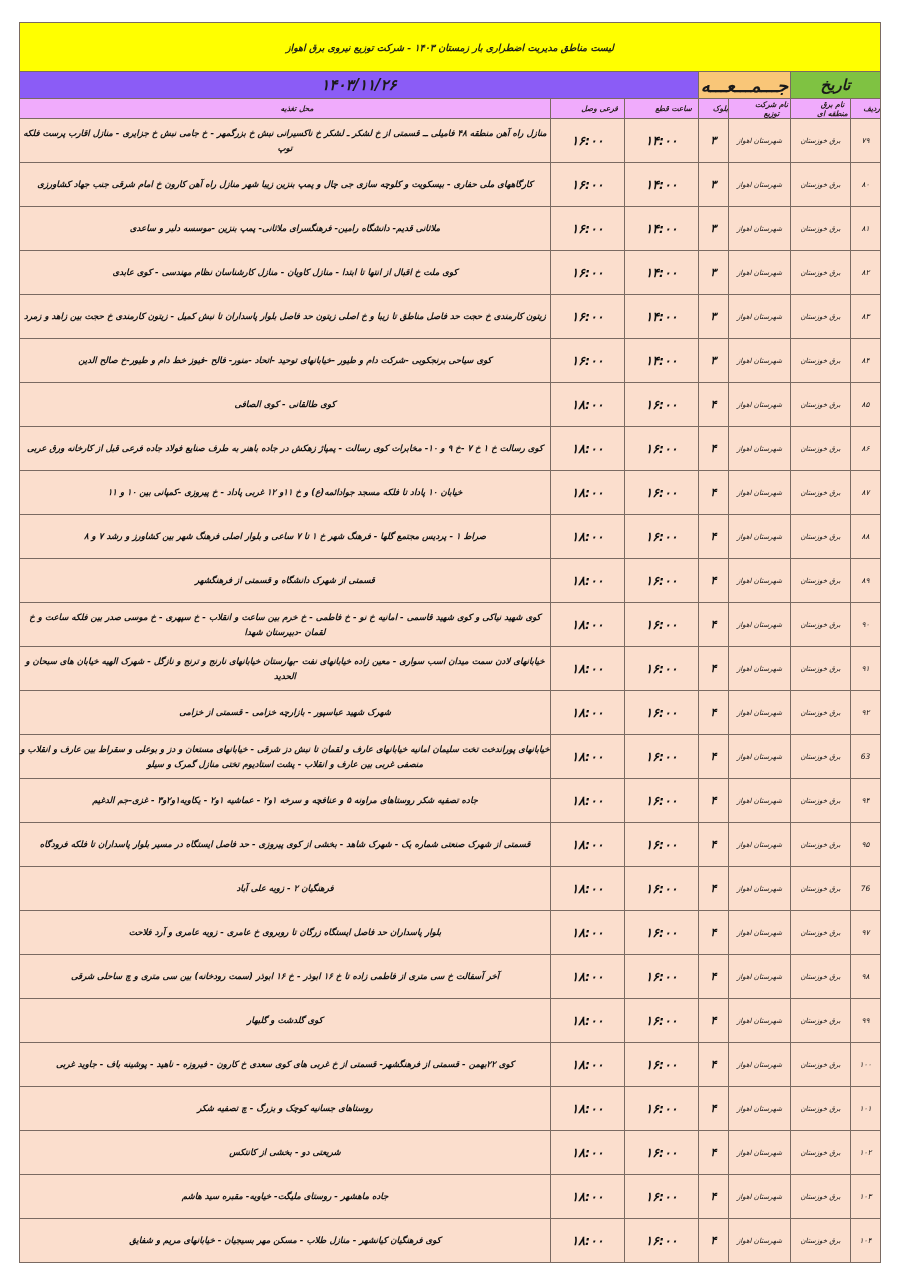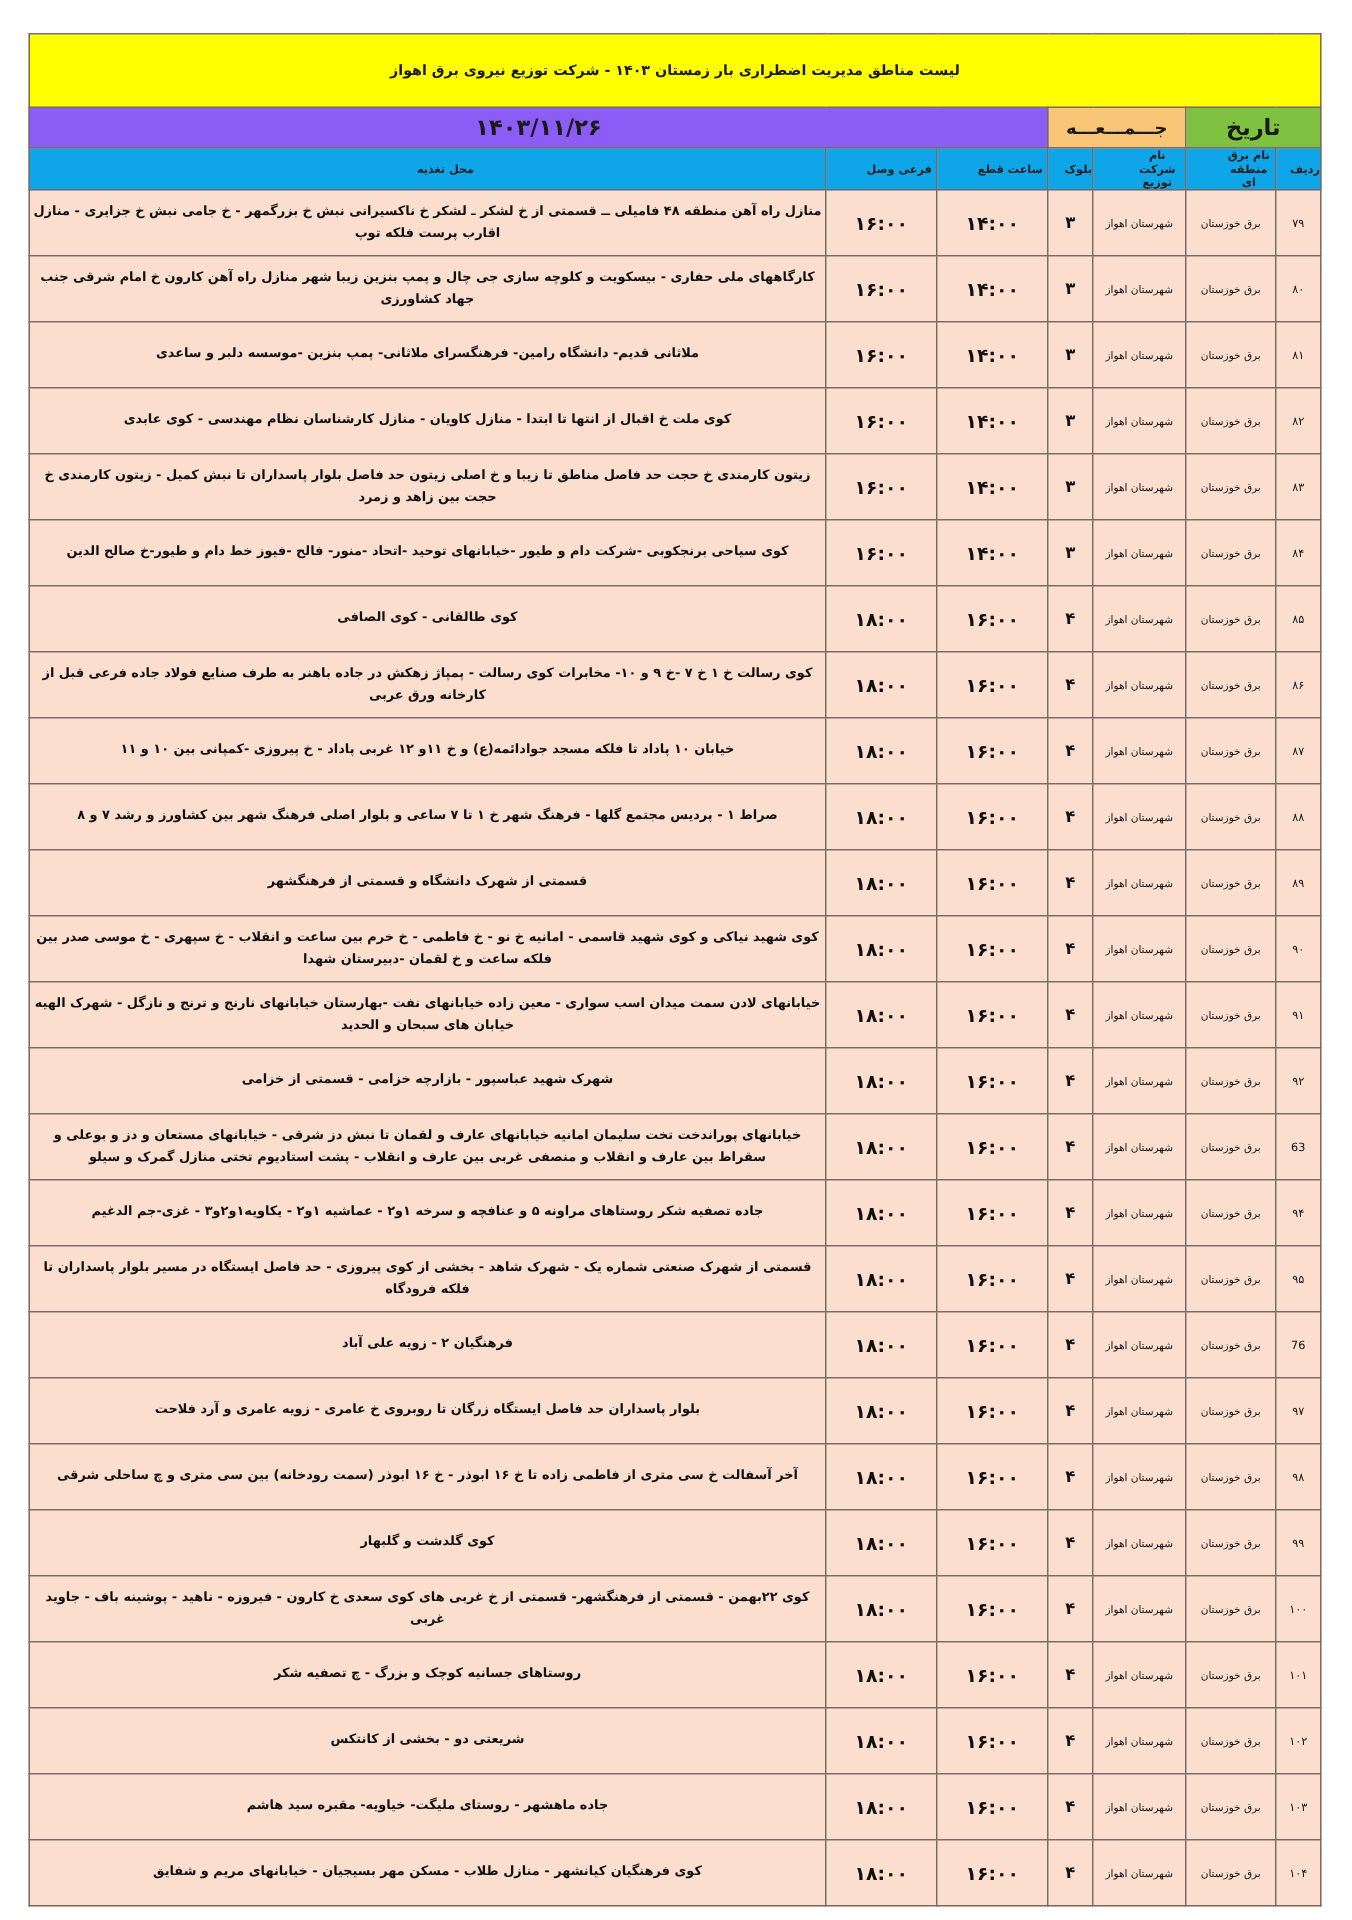--- a/index.html
+++ b/index.html
@@ -17,20 +17,21 @@
   .page {
     width: 901px;
     box-sizing: border-box;
     padding: 22px 20px 20px 20px;
     background: #ffffff;
   }
   table.sheet {
     width: 861px;
     border-collapse: collapse;
     table-layout: fixed;
+    font-style: italic;
   }
   table.sheet td, table.sheet th {
     border: 1px solid #7a6a62;
     padding: 0;
     vertical-align: middle;
   }
   
   .title-cell {
     background: #ffff00;
     height: 48px;
@@ -46,36 +47,36 @@
     background: #7fc242;
     text-align: center;
     font-size: 15px;
     font-weight: bold;
     height: 26px;
     border: 1px solid #4f7a2a;
   }
   .date-weekday {
     background: #f9c678;
     text-align: center;
-    font-size: 12px;
+    font-size: 18px;
     font-weight: bold;
     letter-spacing: 3px;
     height: 26px;
     margin-left: 10px;
   }
   .date-value {
     background: #8b5cf6;
     text-align: center;
     font-size: 15px;
     font-weight: bold;
     height: 26px;
   }
   
   thead.cols th {
-    background: #0ea5e9;
+    background: #f0abfc;
     font-size: 7.5px;
     font-weight: bold;
     height: 19px;
     text-align: center;
     color: #2a2020;
     padding-left: 24px;
   }
   
   tbody.rows td {
     background: #fbdecd;

